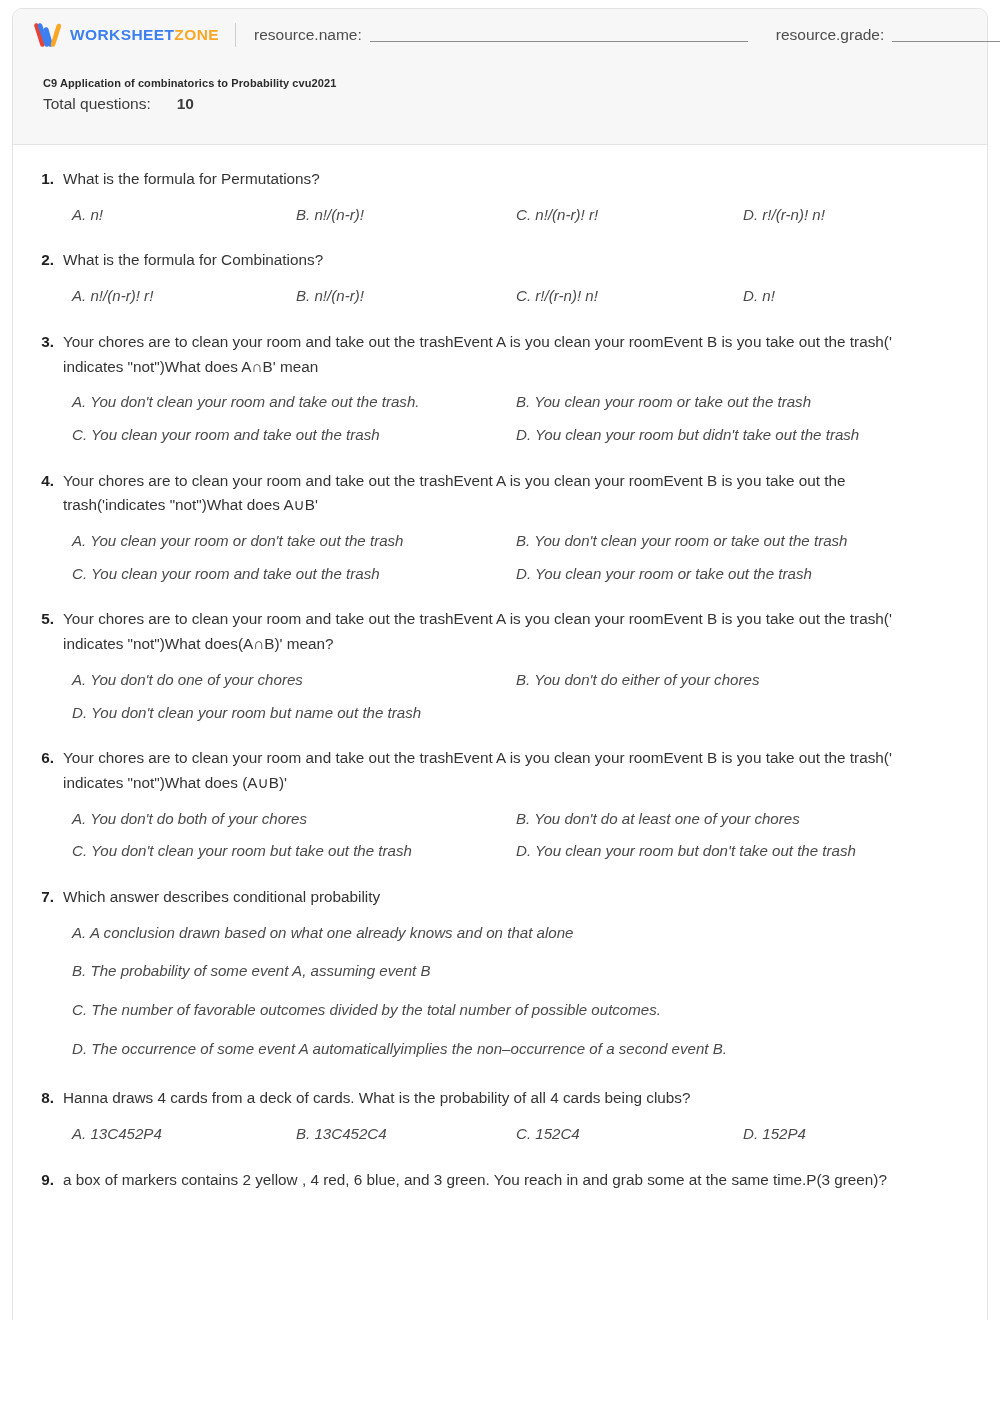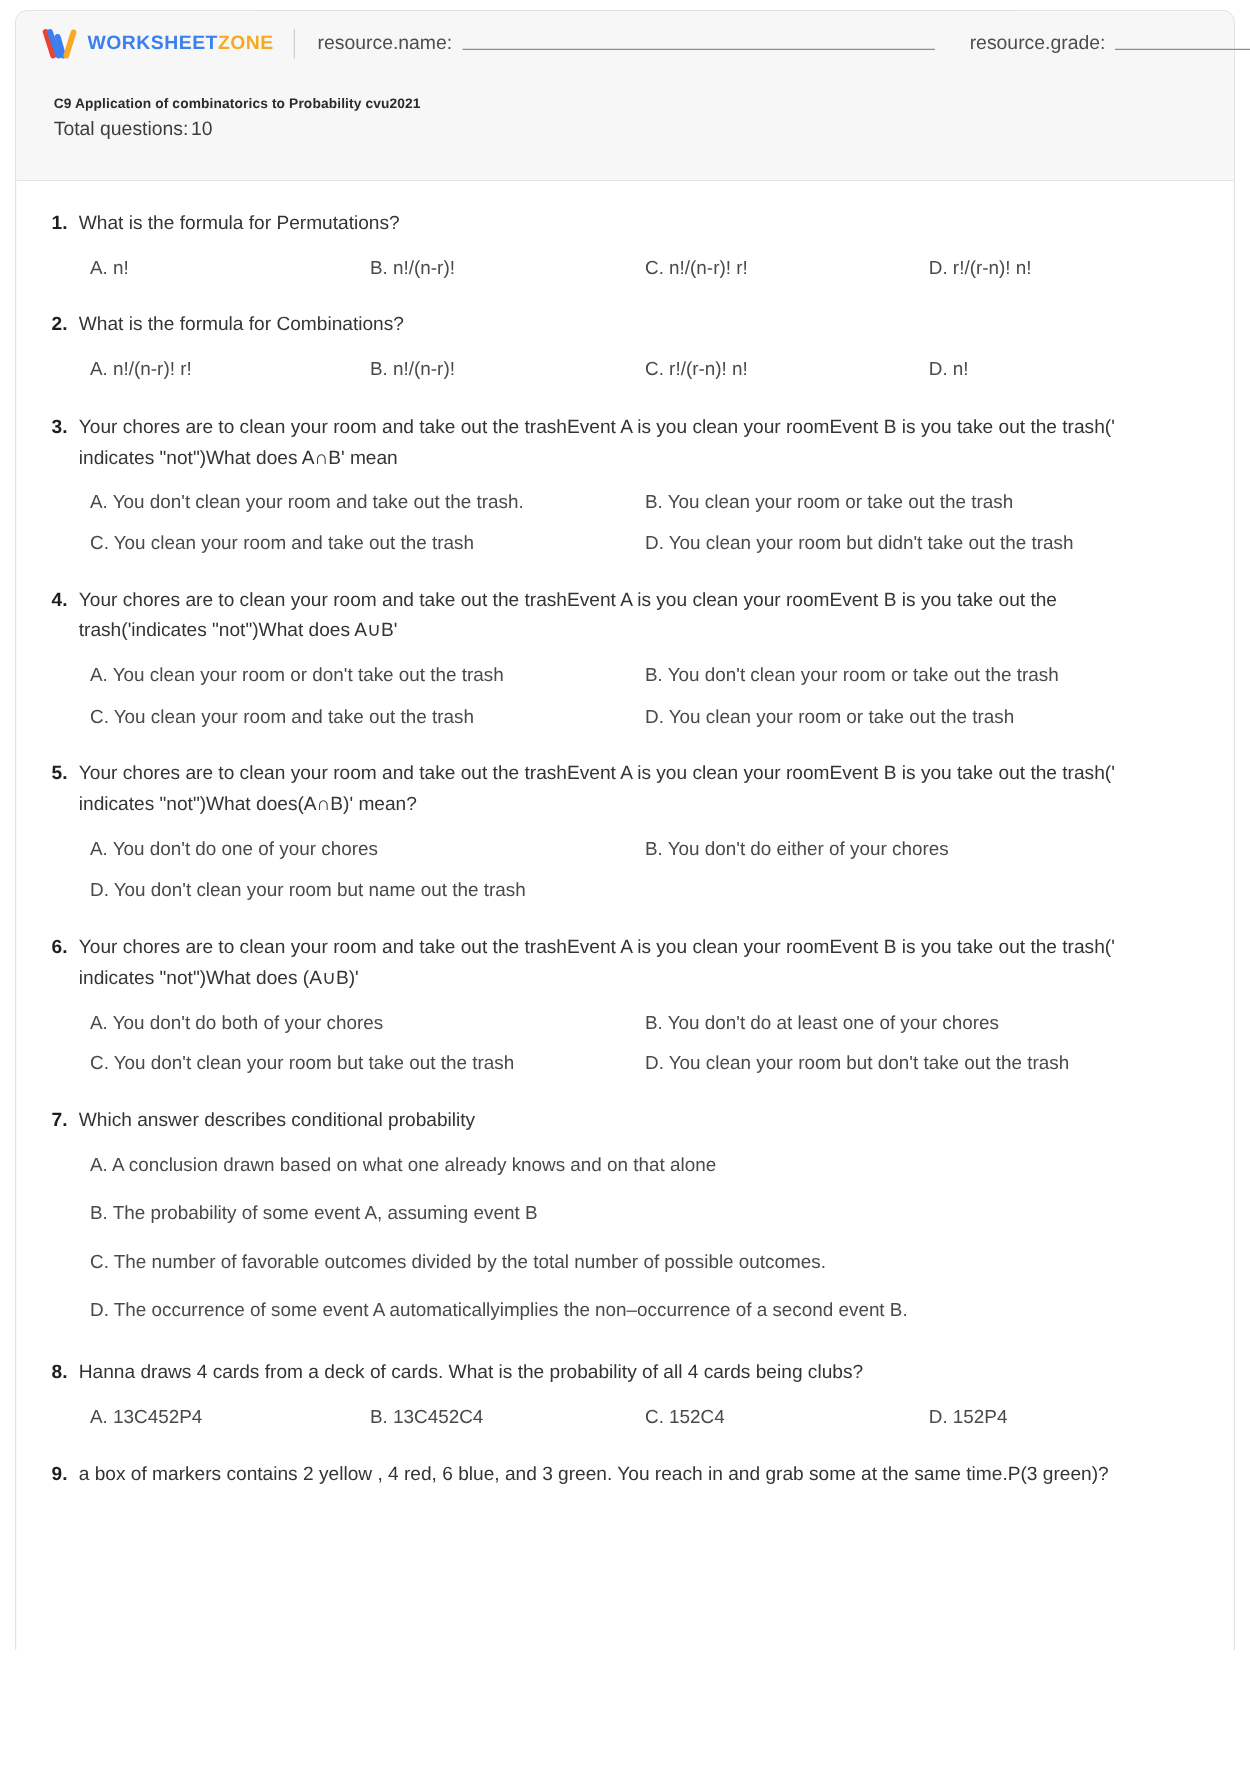--- a/index.html
+++ b/index.html
@@ -63,21 +63,21 @@
   .logo-divider {
     width: 1px;
     height: 24px;
     background: #cfcfcf;
     margin: 0 18px 0 16px;
     flex: none;
   }
 
   .field {
     display: flex;
-    align-items: flex-start;
+    align-items: center;
     font-size: 15.5px;
     color: #4d4d4d;
     white-space: nowrap;
   }
   .field-label { padding-bottom: 1px; }
   .field-line {
     border-bottom: 1px solid #8d8d8d;
     height: 14px;
     margin-left: 8px;
   }
@@ -90,21 +90,21 @@
     font-size: 11px;
     font-weight: 700;
     color: #2b2b2b;
     letter-spacing: 0.1px;
   }
   .ws-total {
     font-size: 15.5px;
     color: #3d3d3d;
     margin-top: 6px;
   }
-  .ws-total .count { margin-left: 2px; }
+  .ws-total .count { margin-left: 26px; font-weight: bold; }
 
   
   .sheet-body {
     padding: 22px 24px 0 24px;
   }
 
   .question {
     margin-bottom: 6px;
   }
 
@@ -142,20 +142,21 @@
     display: flex;
     flex-direction: column;
     gap: 16px;
   }
 
   .answer {
     font-size: 15.1px;
     color: #4a4a4a;
     line-height: 1.5;
     padding-right: 16px;
+    font-style: italic;
   }
 
   .q-gap-lg { margin-bottom: 26px; }
   .q-gap-md { margin-bottom: 22px; }
 
   
   .footer {
     position: absolute;
     left: 0;
     top: 1364px;

